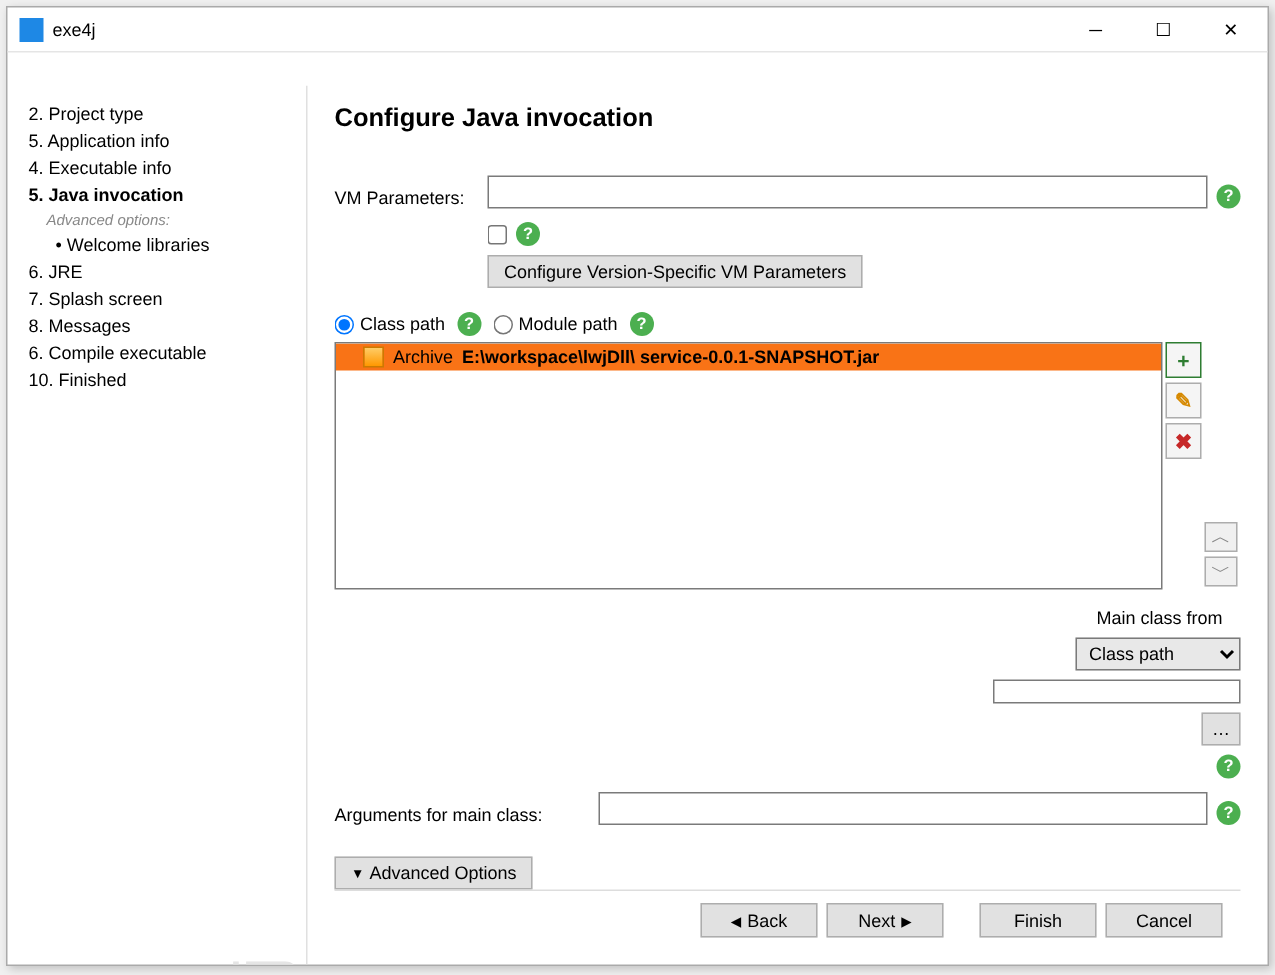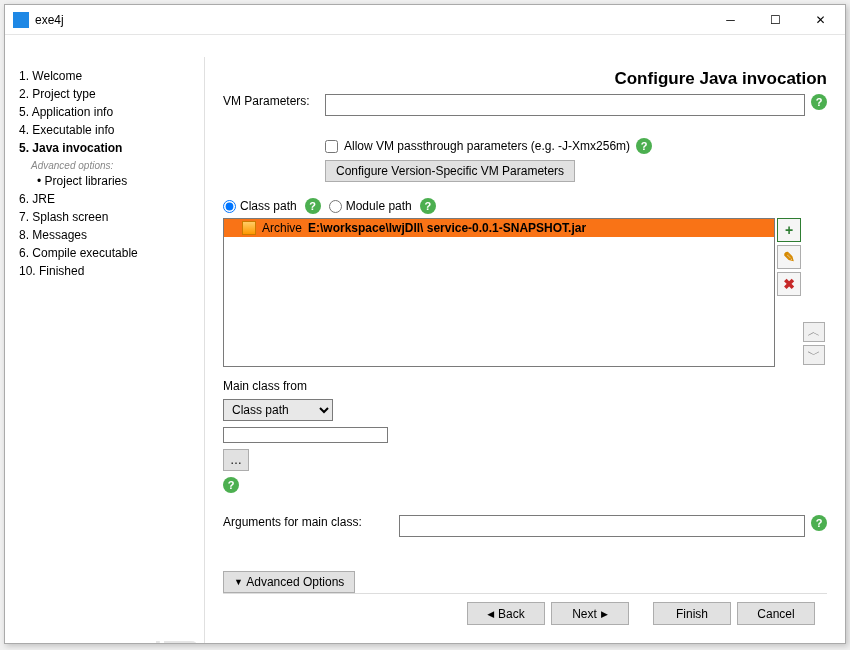--- a/index.html
+++ b/index.html
@@ -10,22 +10,22 @@
 .titlebar .title { flex: 1; font-size: 12px; }
 .winbtn { width: 45px; height: 28px; display: flex; align-items: center; justify-content: center; }
 .body { flex: 1; display: flex; overflow: hidden; }
 .sidebar { width: 200px; padding: 10px 8px; border-right: 1px solid #e0e0e0; position: relative; }
 .sidebar-item { padding: 2px 6px; cursor: default; }
 .sidebar-item.current { font-weight: bold; }
 .adv-label { font-size: 10px; color: #888; padding: 3px 6px 1px 18px; font-style: italic; }
 .sub-item { padding: 2px 6px 2px 24px; }
 .watermark { position: absolute; bottom: 6px; right: 6px; font-size: 44px; font-weight: 300; color: #e5e5e5; transform: rotate(-90deg); transform-origin: bottom right; letter-spacing: 1px; }
 .main { flex: 1; padding: 12px 18px 10px 18px; display: flex; flex-direction: column; overflow: hidden; }
-.page-title { font-size: 17px; font-weight: bold; margin-bottom: 5px; text-align: right; }
-.row { display: flex; align-items: flex-start; margin-bottom: 22px; gap: 6px; }
+.page-title { font-size: 17px; font-weight: bold; margin-bottom: 28px; }
+.row { display: flex; align-items: flex-end; margin-bottom: 9px; gap: 6px; }
 .label { width: 96px; }
 .input { flex: 1; height: 22px; border: 1px solid #7a7a7a; padding: 0 4px; }
 .help { width: 16px; height: 16px; border-radius: 50%; background: #4caf50; color: #fff; display: flex; align-items: center; justify-content: center; font-size: 11px; font-weight: bold; }
 .indent { margin-left: 102px; }
 .check-row { display: flex; align-items: center; gap: 6px; margin-bottom: 6px; }
 .btn { height: 22px; padding: 0 10px; background: #e1e1e1; border: 1px solid #adadad; cursor: default; display: inline-flex; align-items: center; justify-content: center; }
 .radio-row { display: flex; align-items: center; gap: 8px; margin: 8px 0 4px 0; }
 .radio-row label { display: flex; align-items: center; gap: 4px; }
 .cp-area { display: flex; gap: 2px; flex: 1; min-height: 0; }
 .listbox { flex: 1; border: 1px solid #7a7a7a; background: #fff; position: relative; overflow: hidden; }
@@ -54,47 +54,45 @@
   <div class="titlebar">
     <div class="app-icon"></div>
     <div class="title">exe4j</div>
     <div class="winbtn">─</div>
     <div class="winbtn">☐</div>
     <div class="winbtn close">✕</div>
   </div>
 
   <div class="body">
     <div class="sidebar">
-      <div class="sidebar-item">1. Welcome</div>
       <div class="sidebar-item">2. Project type</div>
       <div class="sidebar-item">5. Application info</div>
       <div class="sidebar-item">4. Executable info</div>
       <div class="sidebar-item current">5. Java invocation</div>
       <div class="adv-label">Advanced options:</div>
-      <div class="sub-item">• Project libraries</div>
+      <div class="sub-item">• Welcome libraries</div>
       <div class="sidebar-item">6. JRE</div>
       <div class="sidebar-item">7. Splash screen</div>
       <div class="sidebar-item">8. Messages</div>
       <div class="sidebar-item">6. Compile executable</div>
       <div class="sidebar-item">10. Finished</div>
       <div class="watermark">exe4j</div>
     </div>
 
     <div class="main">
       <div class="page-title">Configure Java invocation</div>
 
       <div class="row">
         <div class="label">VM Parameters:</div>
         <input class="input" value="" style="">
         <div class="help">?</div>
       </div>
 
       <div class="indent check-row">
         <input type="checkbox" style="">
-        <span>Allow VM passthrough parameters (e.g. -J-Xmx256m)</span>
         <div class="help">?</div>
       </div>
 
       <div class="indent" style="margin-bottom:8px;">
         <button class="btn">Configure Version-Specific VM Parameters</button>
       </div>
 
       <div class="radio-row">
         <label>
           <input type="radio" name="cp" checked="" style="">

